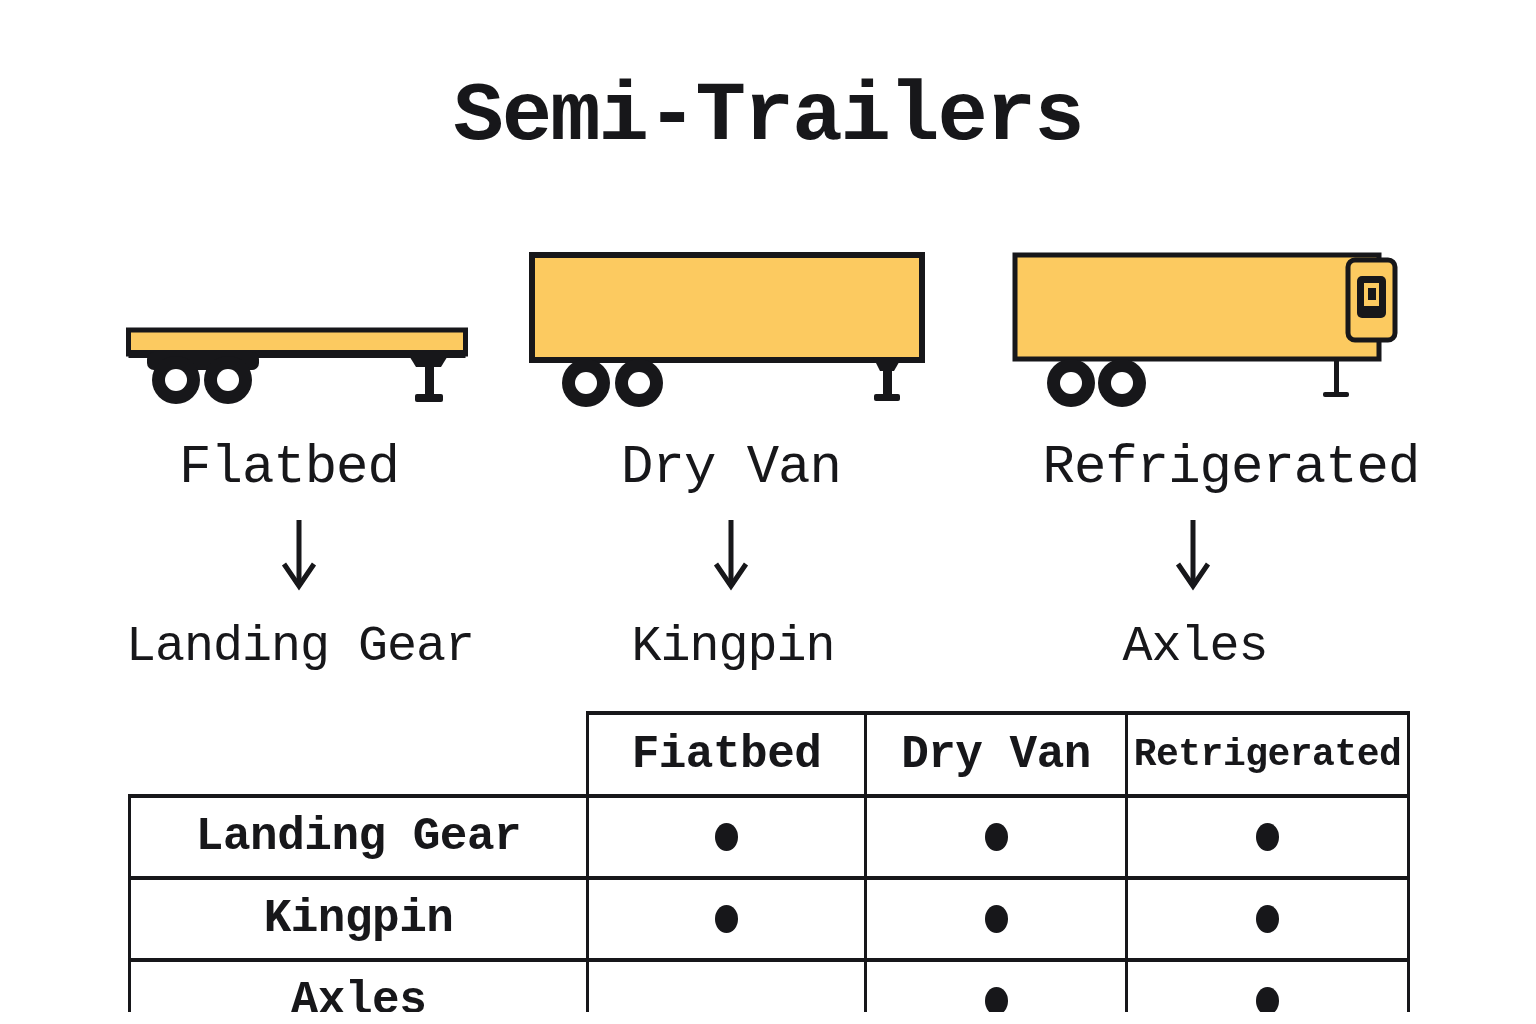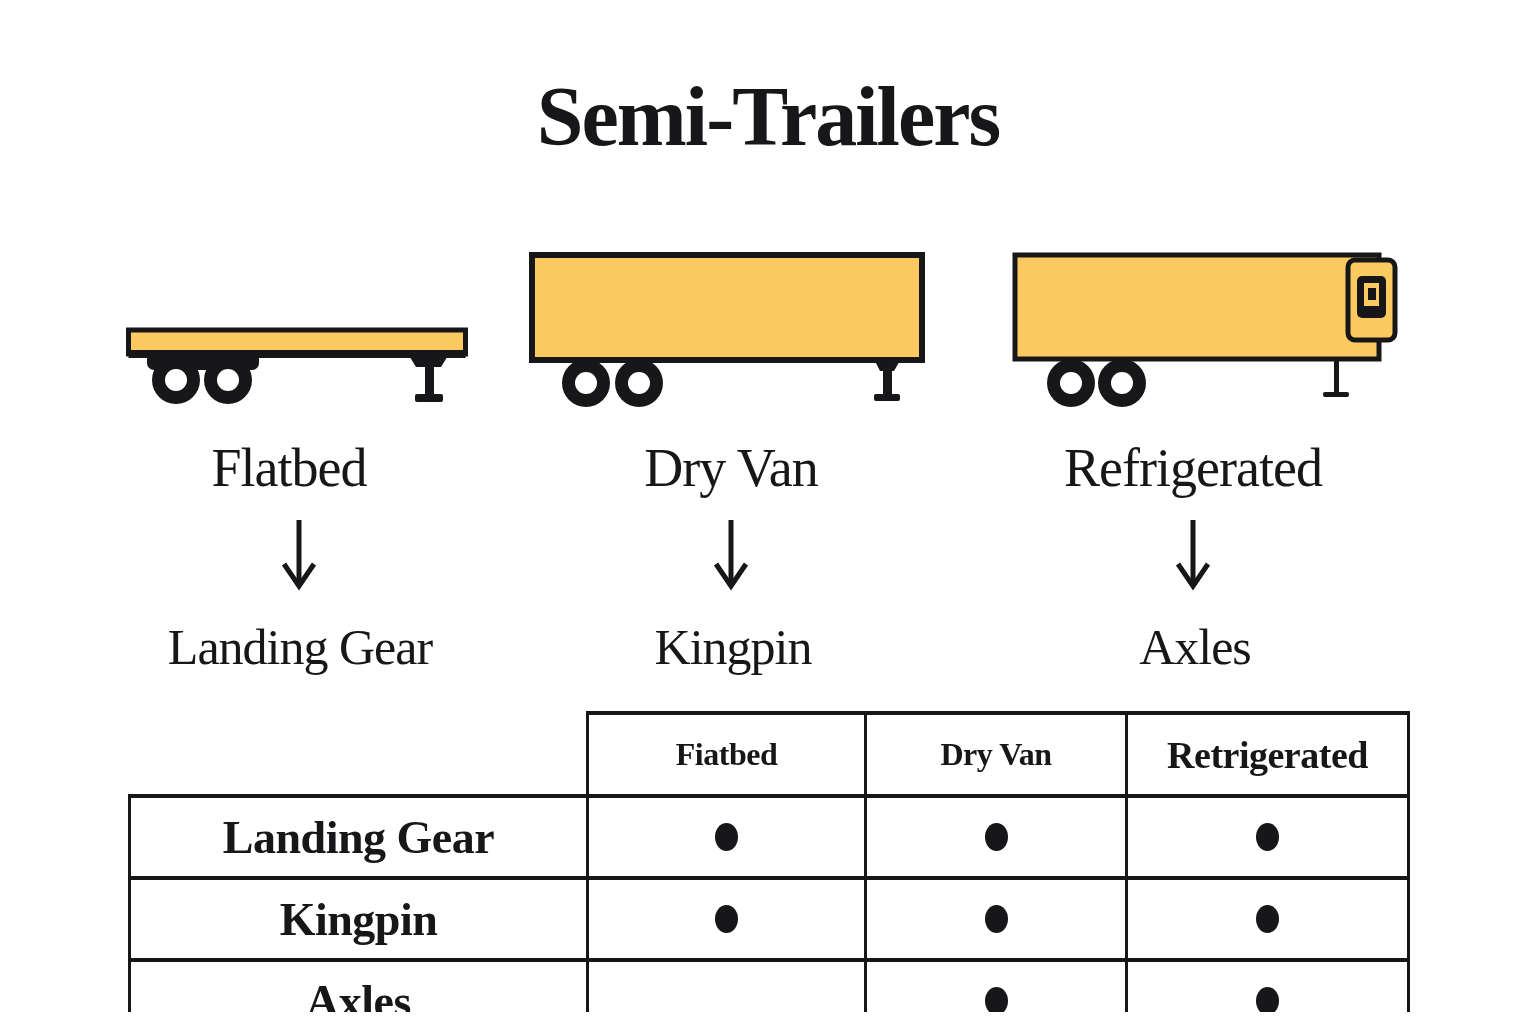--- a/index.html
+++ b/index.html
@@ -1,20 +1,20 @@
 <!DOCTYPE html>
 <html style="--background: #FFFFFF; --trailer-fill: #FCCA60; --outline: #17171A; --text: #17171A;"><head>
 <meta charset="utf-8">
 <style>
   html,body{margin:0;padding:0;background:#fff;}
   .canvas{
     position:relative;width:1536px;height:1012px;overflow:hidden;
     background:var(--background,#ffffff);
     color:var(--text,#17171a);
-    font-family:Liberation Serif, serif;
+    font-family:Liberation Mono, monospace;
   }
   .abs{position:absolute;}
   .hcenter{transform:translateX(-50%);}
   .title{
     top:75px;left:50%;font-size:84px;font-weight:700;letter-spacing:-2px;
     white-space:nowrap;line-height:1;
   }
   .type-label{top:441px;font-size:54px;font-weight:500;letter-spacing:-1px;white-space:nowrap;line-height:1;}
   .feature-label{top:622px;font-size:50px;font-weight:500;letter-spacing:-1px;white-space:nowrap;line-height:1;}
   
@@ -29,21 +29,21 @@
     position:absolute;left:128px;top:711px;width:1279px;
     border-collapse:collapse;table-layout:fixed;
   }
   .cmp th,.cmp td{
     border:3px solid var(--outline,#17171a);
     border-top-width:4px;border-bottom-width:4px;
     padding:0;text-align:center;vertical-align:middle;
     overflow:hidden;white-space:nowrap;
   }
   .cmp th.corner{border:none;}
-  .hdr{height:79px;font-size:32px;font-weight:700;letter-spacing:-0.5px;}
+  .hdr{height:79px;font-size:46px;font-weight:700;letter-spacing:-0.5px;}
   .hdr-small{font-size:38px;}
   .rowlabel{height:78px;font-size:46px;font-weight:700;letter-spacing:-0.5px;}
   .dot{
     display:inline-block;width:23px;height:28px;border-radius:50%;
     background:var(--outline,#17171a);vertical-align:middle;
   }
 </style>
 </head>
 <body>
 
@@ -84,21 +84,21 @@
     <circle class="hub" cx="61" cy="133" r="11"></circle>
     <circle class="hub" cx="112" cy="133" r="11"></circle>
     <rect class="body" x="338" y="10" width="47" height="80" rx="7"></rect>
     <rect class="solid" x="347" y="26" width="29" height="42" rx="5"></rect>
     <rect class="fillonly" x="354" y="33" width="15" height="23"></rect>
     <rect class="solid" x="358" y="38" width="8" height="12"></rect>
   </svg>
 
   <div class="abs hcenter type-label" style="left:289px;">Flatbed</div>
   <div class="abs hcenter type-label" style="left:731px;">Dry Van</div>
-  <div class="abs hcenter type-label" style="left:1193px;">Refrigerated</div>
+  <div class="abs hcenter type-label" style="left:1231px;">Refrigerated</div>
 
   <svg class="abs" style="left:279px;top:518px;" width="40" height="78" viewBox="0 0 40 78">
     <line class="arrow-stroke" x1="20" y1="2" x2="20" y2="64"></line>
     <path class="arrow-stroke" d="M5 46 L20 68 L35 46"></path>
   </svg>
   <svg class="abs" style="left:711px;top:518px;" width="40" height="78" viewBox="0 0 40 78">
     <line class="arrow-stroke" x1="20" y1="2" x2="20" y2="64"></line>
     <path class="arrow-stroke" d="M5 46 L20 68 L35 46"></path>
   </svg>
   <svg class="abs" style="left:1173px;top:518px;" width="40" height="78" viewBox="0 0 40 78">

